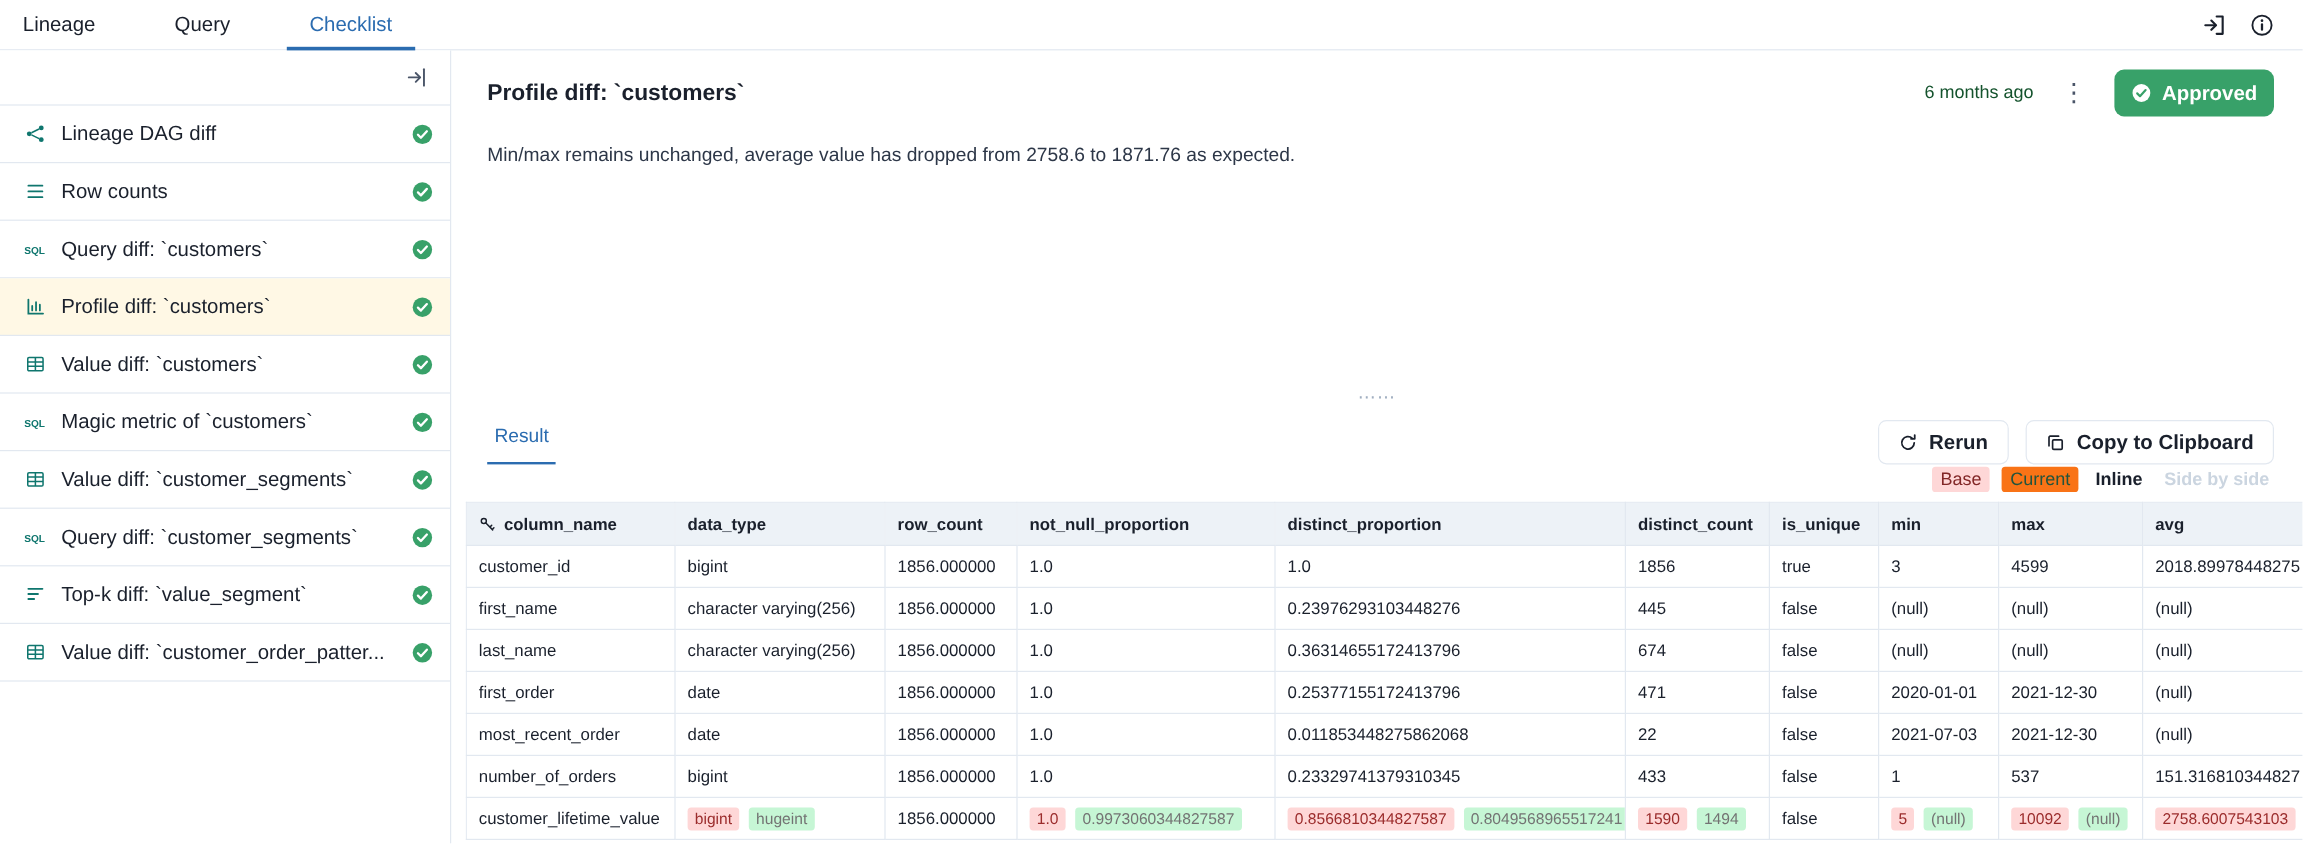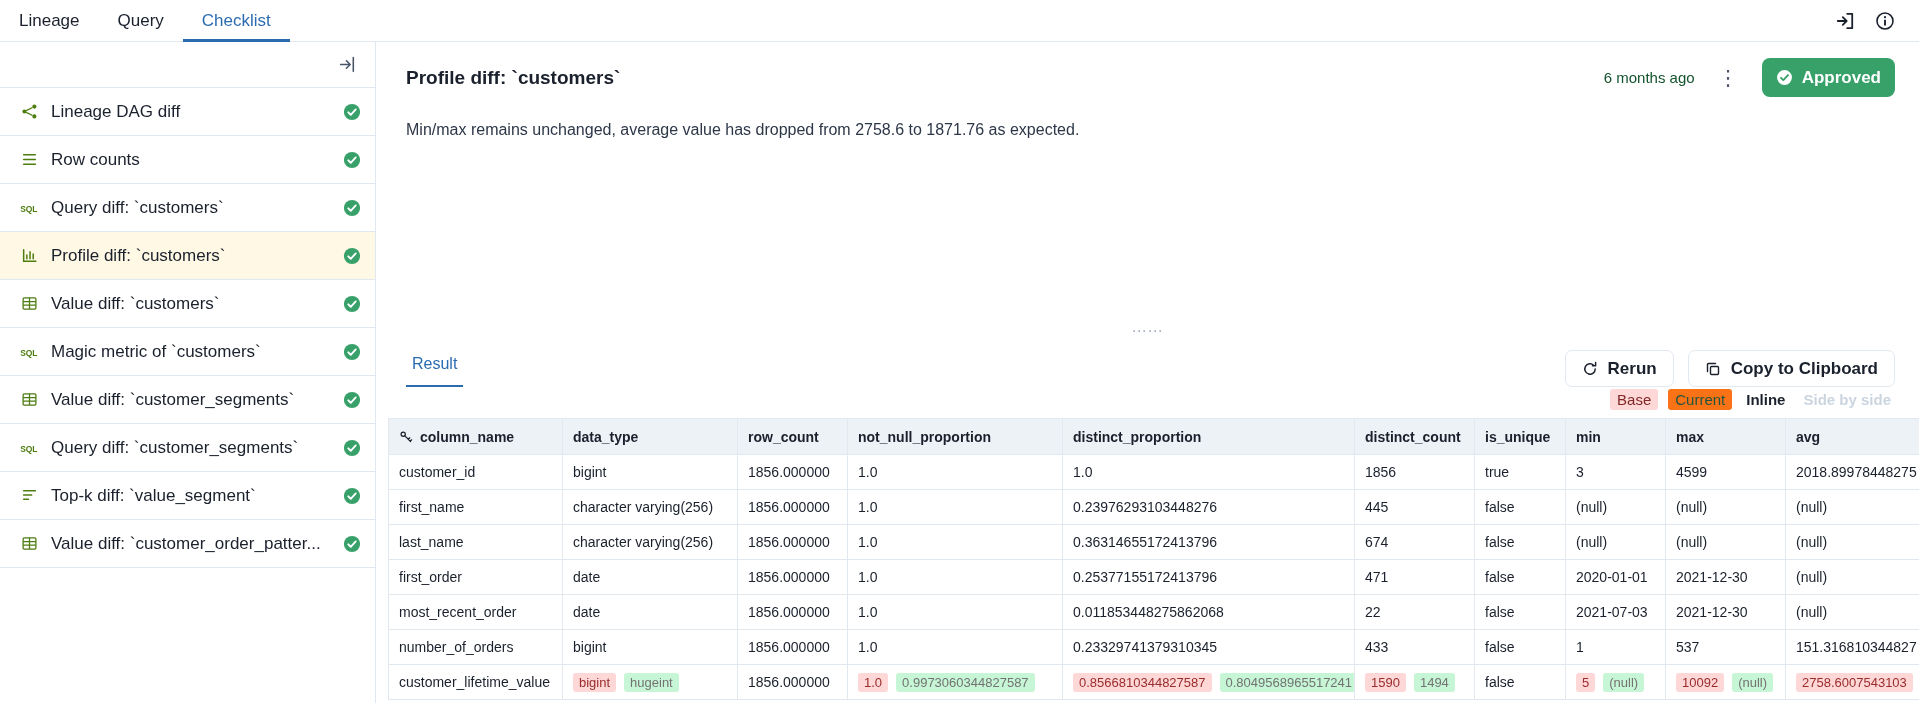--- a/index.html
+++ b/index.html
@@ -4,36 +4,36 @@
 <style>
   * { box-sizing: border-box; margin: 0; padding: 0; }
   html, body {
     width: 1919px; height: 703px; overflow: hidden;
     background: #fff; color: #1a202c;
     font-family: "Liberation Sans", "DejaVu Sans", sans-serif;
   }
 
   
   .topbar { height: 42px; display: flex; justify-content: space-between; align-items: stretch; border-bottom: 1px solid #e2e8f0; }
-  .tabs { display: flex; }
+  .tabs { display: flex; gap: 28px; }
   .tab { display: flex; align-items: center; padding: 0 19px; font-size: 17px; cursor: pointer; position: relative; color: #1a202c; }
   .tab.active { color: #2b6cb0; }
   .tab.active::after { content: ""; position: absolute; left: 0; right: 0; bottom: -1px; height: 3px; background: #2b6cb0; }
   .topbar-right { display: flex; align-items: center; gap: 20px; padding-right: 24px; }
   .icon-btn { display: flex; align-items: center; color: #1a202c; cursor: pointer; background: none; border: none; }
 
   
   .content { display: flex; height: 661px; }
 
   
   .sidebar { width: 376px; min-width: 376px; border-right: 1px solid #e2e8f0; display: flex; flex-direction: column; background: #fff; }
   .sidebar-header { height: 46px; display: flex; align-items: center; justify-content: flex-end; padding: 0 18px; border-bottom: 1px solid #e2e8f0; color: #4a5568; }
   .check-item { height: 48px; display: flex; align-items: center; gap: 11px; padding: 0 14px 0 18px; border-bottom: 1px solid #e2e8f0; font-size: 17px; cursor: pointer; }
   .check-item.selected { background: #fff8e5; }
-  .item-icon { width: 22px; display: flex; justify-content: center; color: #4d7c0f; flex: none; }
+  .item-icon { width: 22px; display: flex; justify-content: center; color: #0f766e; flex: none; }
   .item-label { flex: 1; white-space: nowrap; overflow: hidden; }
   .item-check { display: flex; flex: none; }
 
   
   .main { flex: 1; display: flex; flex-direction: column; overflow: hidden; }
   .detail { flex: 0 0 281px; padding: 16px 24px 0 30px; }
   .detail-top { display: flex; justify-content: space-between; align-items: center; }
   .detail-title { font-size: 19px; font-weight: 700; }
   .detail-meta { display: flex; align-items: center; gap: 20px; }
   .timestamp { color: #14532d; font-size: 15px; }

